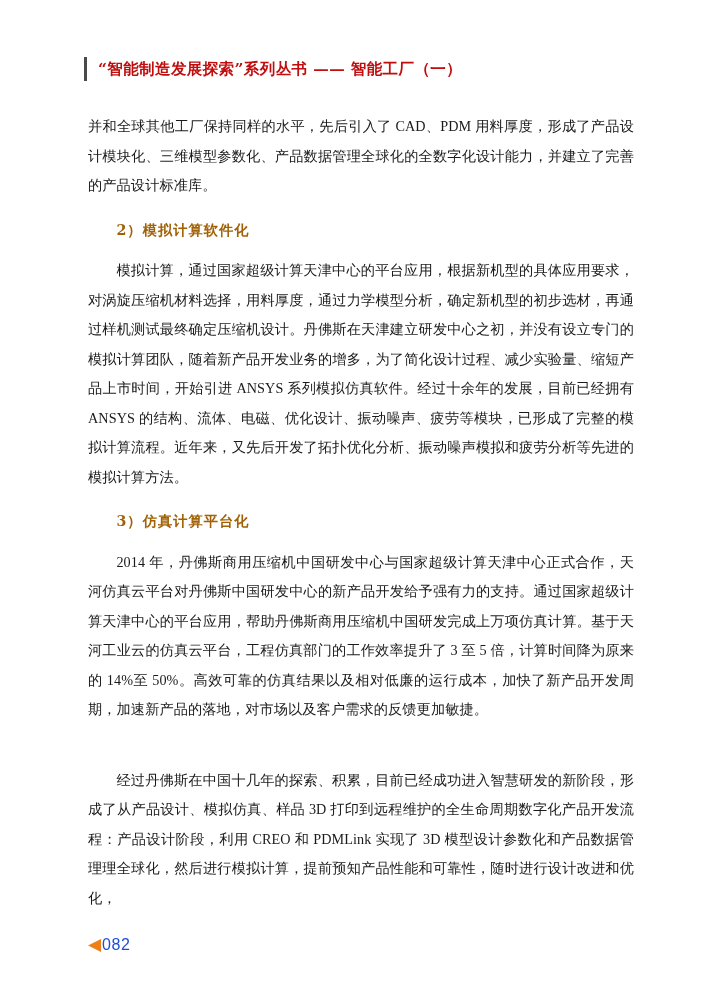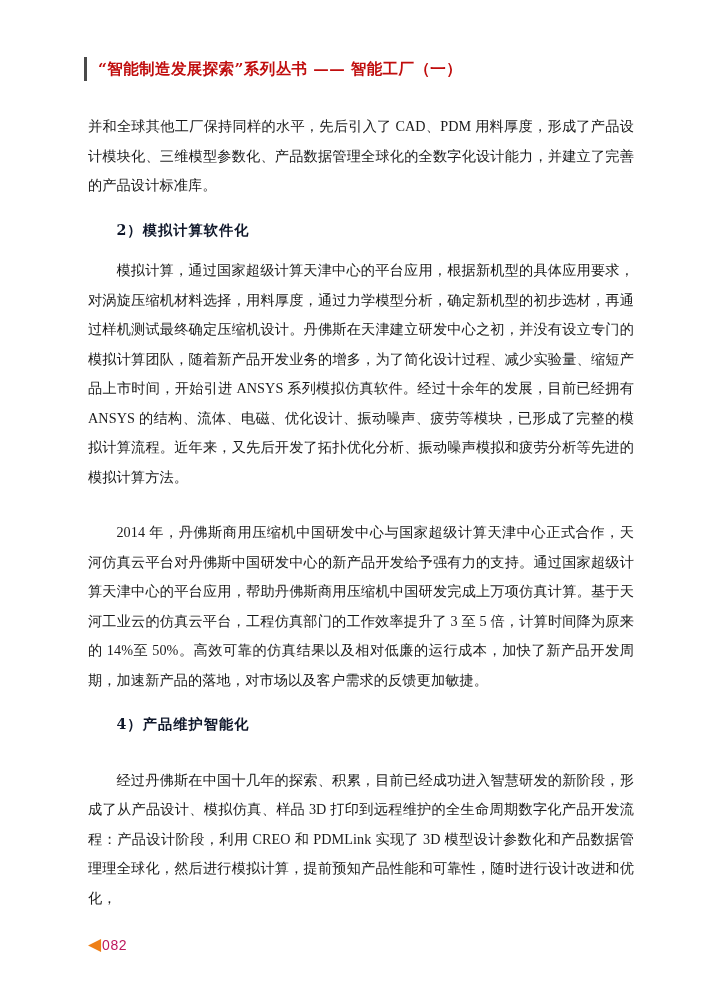--- a/index.html
+++ b/index.html
@@ -75,21 +75,21 @@
     text-indent: 2em;
   }
 
   h3.sub-heading {
     margin: 0;
     font-family: "DejaVu Serif", "Liberation Serif", serif;
     font-size: 14.2px;
     font-weight: bold;
     line-height: 29.5px;
     letter-spacing: 1.1px;
-    color: #0f172a;
+    color: #a16207;
     text-indent: 2em;
   }
 
   .gap-sm { height: 11px; }
   .gap-md { height: 15px; }
 
   
   .folio {
     position: absolute;
     left: 88px;
@@ -101,22 +101,22 @@
 
   .folio-arrow {
     color: #ee7f17;
     font-size: 17px;
     font-weight: bold;
     line-height: 1;
     margin-right: 1px;
   }
 
   .folio-number {
-    color: #be185d;
-    font-size: 14px;
+    color: #1d4ed8;
+    font-size: 16px;
     letter-spacing: 0.6px;
     line-height: 1;
   }
 </style>
 </head>
 <body>
 
 <div class="page">
 
   <div class="running-header">
@@ -131,28 +131,28 @@
     <div class="gap-md"></div>
 
     <h3 class="sub-heading">2）模拟计算软件化</h3>
 
     <div class="gap-sm"></div>
 
     <p class="body-text indent">模拟计算，通过国家超级计算天津中心的平台应用，根据新机型的具体应用要求，对涡旋压缩机材料选择，用料厚度，通过力学模型分析，确定新机型的初步选材，再通过样机测试最终确定压缩机设计。丹佛斯在天津建立研发中心之初，并没有设立专门的模拟计算团队，随着新产品开发业务的增多，为了简化设计过程、减少实验量、缩短产品上市时间，开始引进 ANSYS 系列模拟仿真软件。经过十余年的发展，目前已经拥有 ANSYS 的结构、流体、电磁、优化设计、振动噪声、疲劳等模块，已形成了完整的模拟计算流程。近年来，又先后开发了拓扑优化分析、振动噪声模拟和疲劳分析等先进的模拟计算方法。</p>
 
     <div class="gap-md"></div>
 
+    <h3 class="sub-heading">3）仿真计算平台化</h3>
 
     <div class="gap-sm"></div>
 
     <p class="body-text indent">2014 年，丹佛斯商用压缩机中国研发中心与国家超级计算天津中心正式合作，天河仿真云平台对丹佛斯中国研发中心的新产品开发给予强有力的支持。通过国家超级计算天津中心的平台应用，帮助丹佛斯商用压缩机中国研发完成上万项仿真计算。基于天河工业云的仿真云平台，工程仿真部门的工作效率提升了 3 至 5 倍，计算时间降为原来的 14%至 50%。高效可靠的仿真结果以及相对低廉的运行成本，加快了新产品开发周期，加速新产品的落地，对市场以及客户需求的反馈更加敏捷。</p>
 
     <div class="gap-md"></div>
 
-    <h3 class="sub-heading">4）产品维护智能化</h3>
 
     <div class="gap-sm"></div>
 
 
     <div class="gap-md"></div>
 
     <p class="body-text indent">经过丹佛斯在中国十几年的探索、积累，目前已经成功进入智慧研发的新阶段，形成了从产品设计、模拟仿真、样品 3D 打印到远程维护的全生命周期数字化产品开发流程：产品设计阶段，利用 CREO 和 PDMLink 实现了 3D 模型设计参数化和产品数据管理理全球化，然后进行模拟计算，提前预知产品性能和可靠性，随时进行设计改进和优化，</p>
 
   </div>
 

